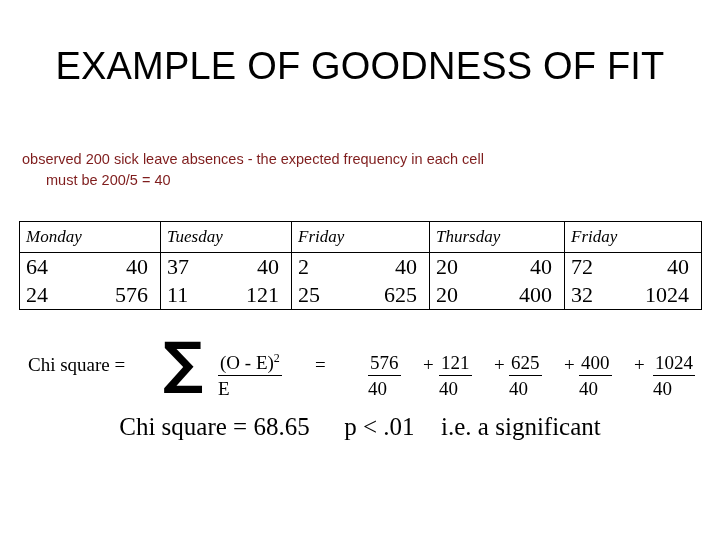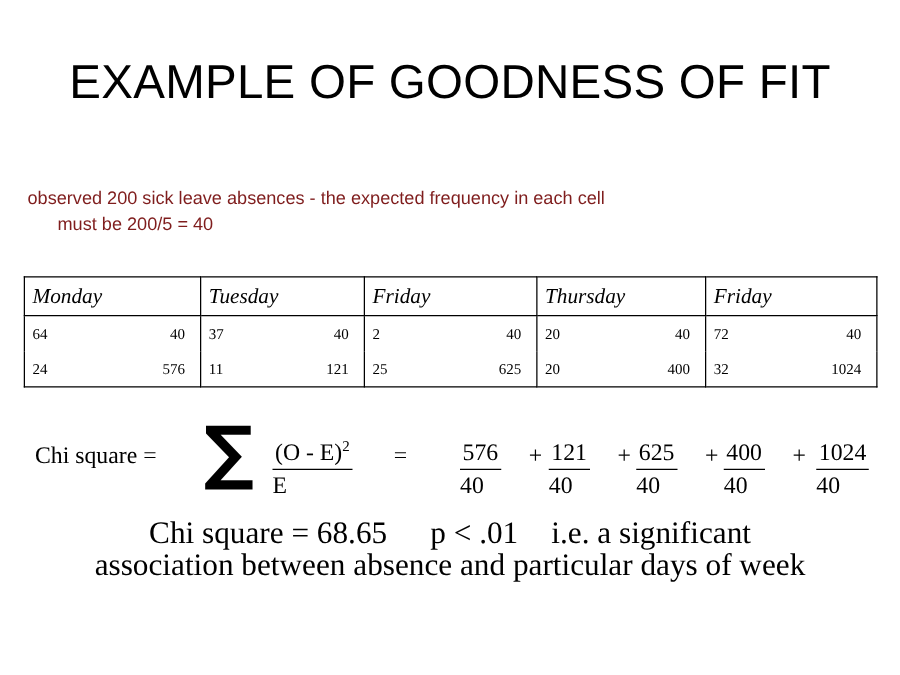--- a/index.html
+++ b/index.html
@@ -61,21 +61,21 @@
     left: 19px;
     top: 221px;
     width: 682px;
     border-collapse: collapse;
     table-layout: fixed;
   }
   .chi-table td {
     border: 1.6px solid #000000;
     padding: 0;
     vertical-align: middle;
-    font-size: 12px;
+    font-size: 22px;
   }
   .chi-table .hdr-cell {
     height: 30px;
     font-style: italic;
     padding-left: 6px;
     font-size: 17px;
   }
   .chi-table .data-cell {
     height: 28px;
     border-top: none;
@@ -306,16 +306,15 @@
 
   <div class="concl">
     <div>
       <span>Chi square =</span>
       <span>68.65</span>
       <span class="gap-a"></span>
       <span>p &lt; .01</span>
       <span class="gap-b"></span>
       <span>i.e. a significant</span>
     </div>
-    <div>association between absence and particular days of week</div>
   </div>
 
 </div>
 
 </body></html>

